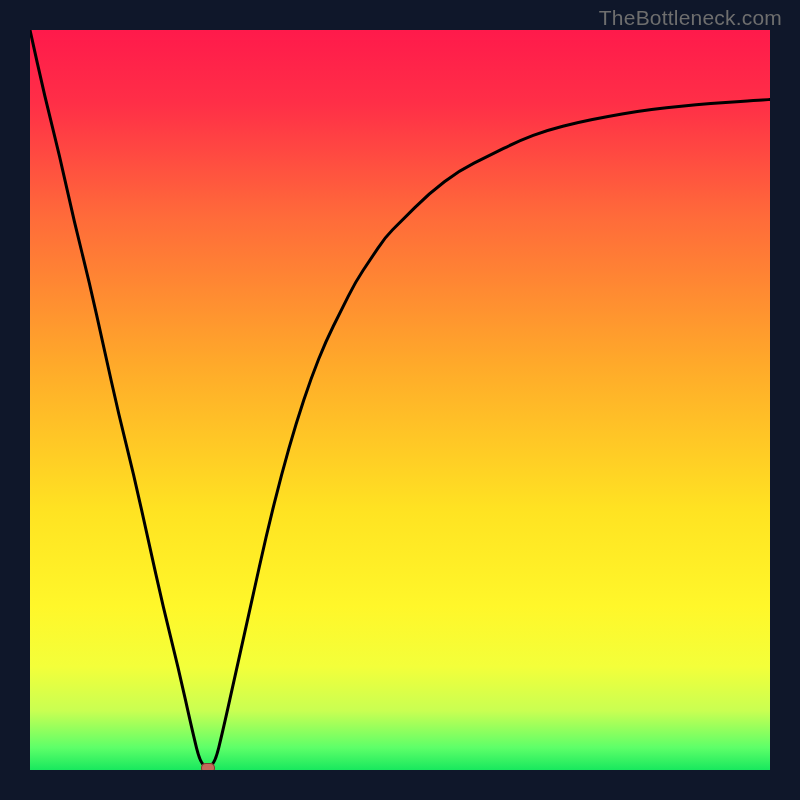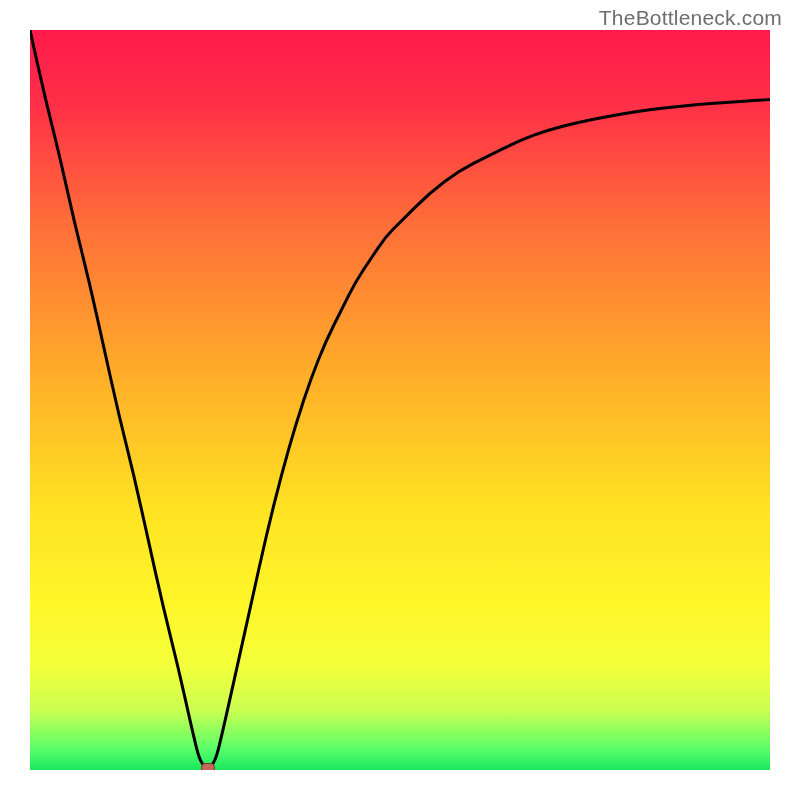--- a/index.html
+++ b/index.html
@@ -9,21 +9,21 @@
     height: 800px;
     background: #000;
     overflow: hidden;
   }
   .frame {
     position: absolute;
     left: 0;
     top: 0;
     width: 800px;
     height: 800px;
-    background: #ffffff;
+    background: #0f172a;
   }
   .plot-area {
     position: absolute;
     left: 30px;
     top: 30px;
     width: 740px;
     height: 740px;
     overflow: hidden;
   }
   .gradient {

